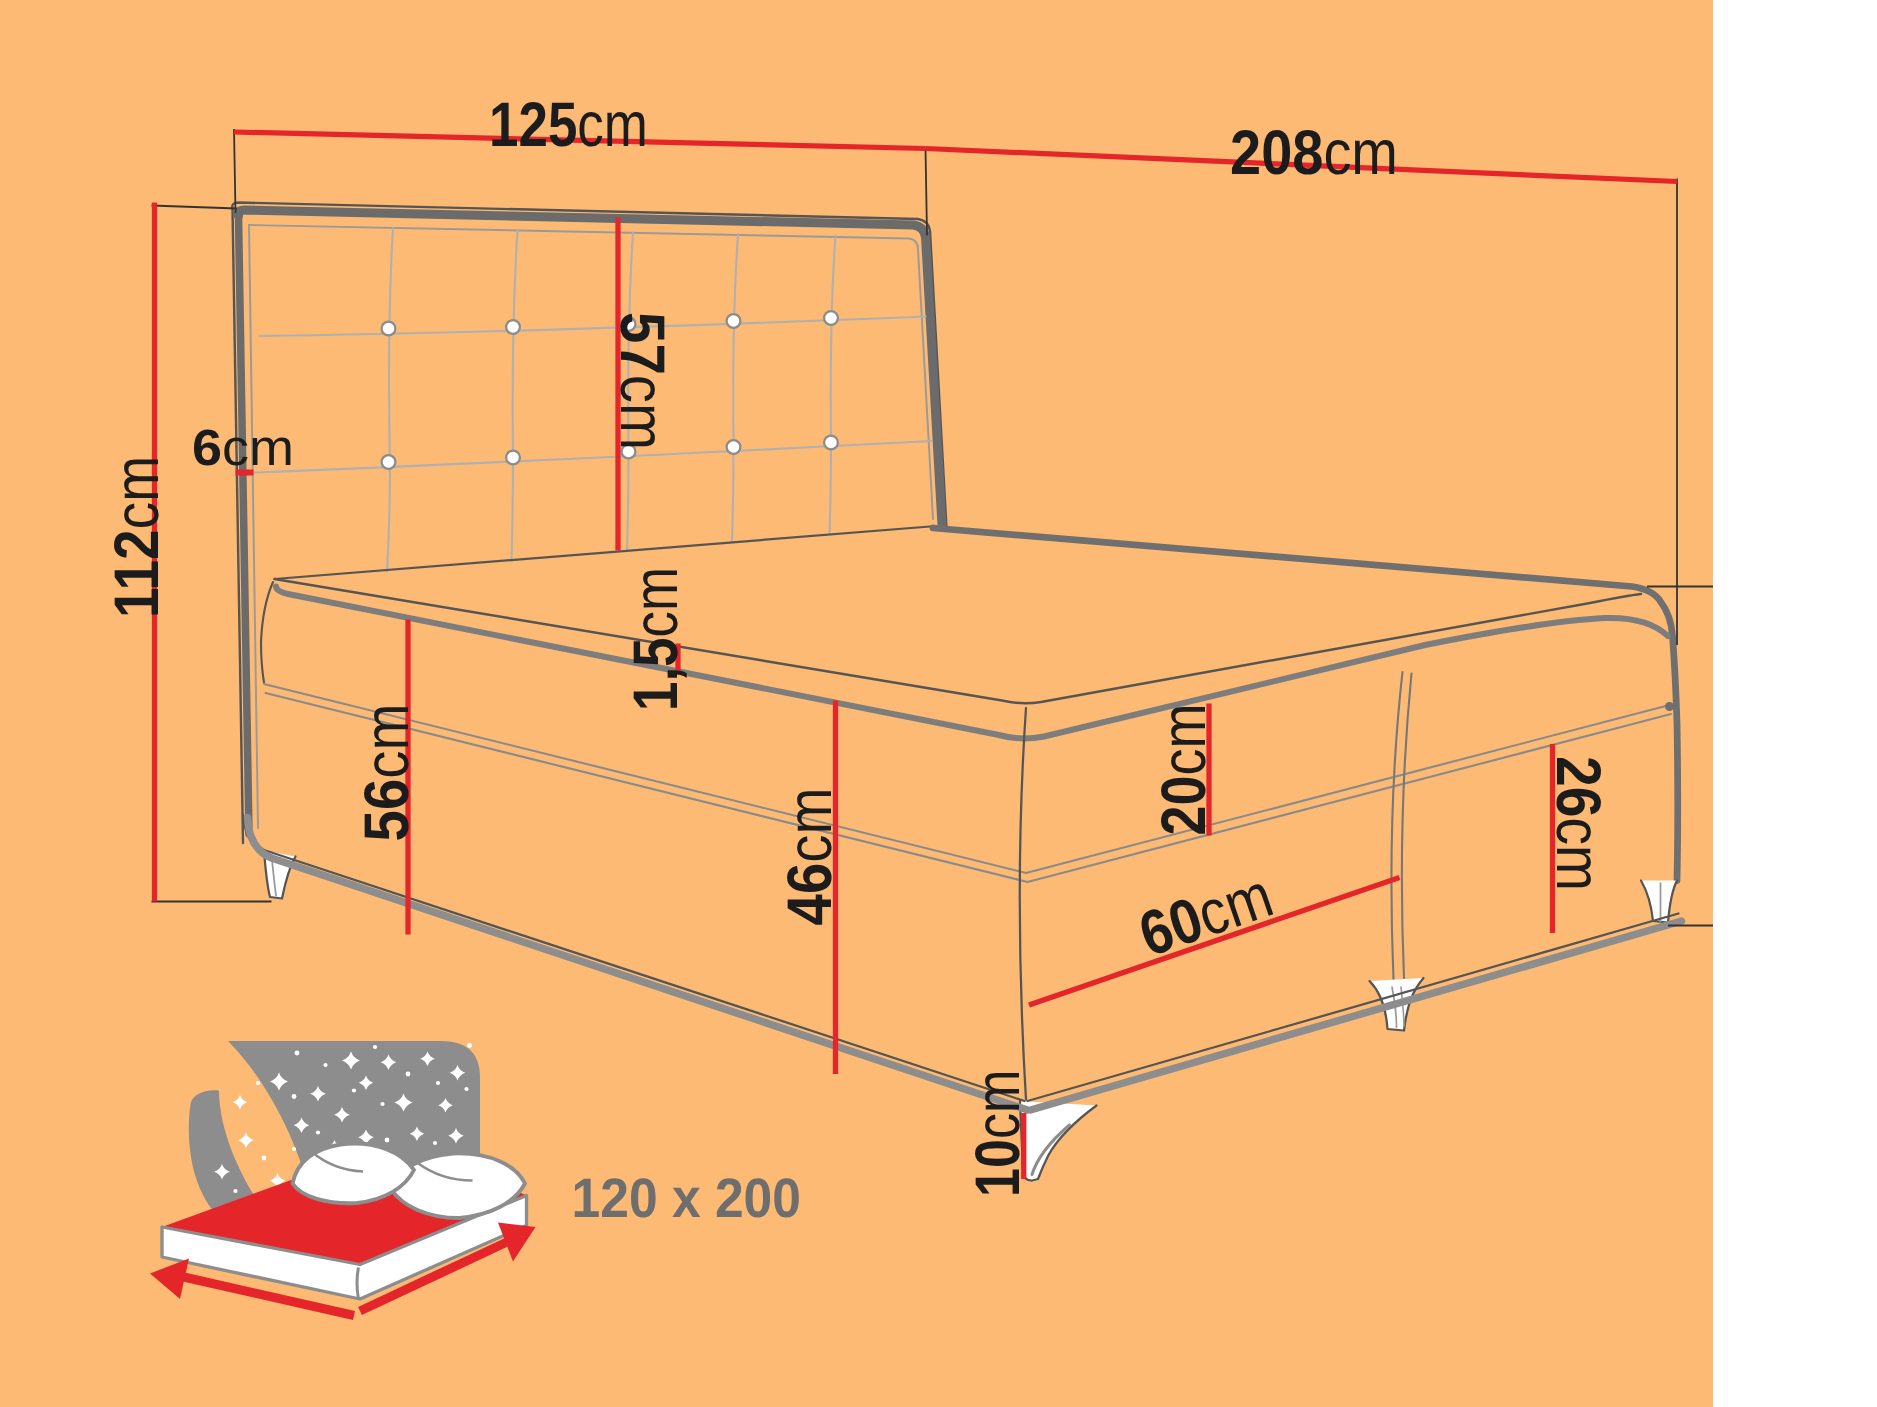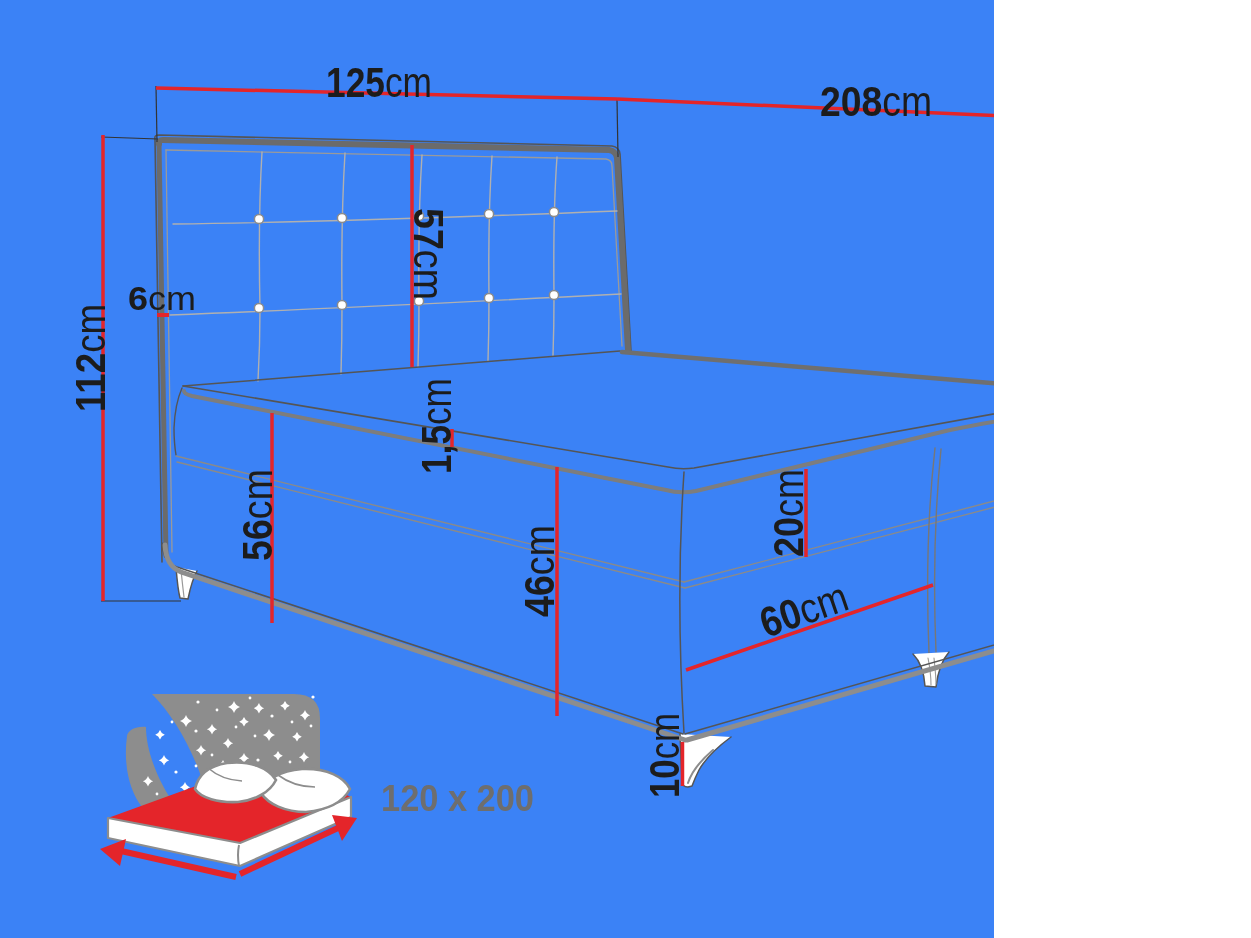--- a/index.html
+++ b/index.html
@@ -1,16 +1,16 @@
 <!DOCTYPE html>
 <html><head>
 <meta charset="utf-8">
 <style>
   html,body{margin:0;padding:0;background:#ffffff;}
-  #stage{position:relative;width:994px;height:938px;background:#3b82f6;overflow:hidden;
+  #stage{position:relative;width:1142px;height:938px;background:#fdba74;overflow:hidden;
          font-family:"Liberation Sans", sans-serif;text-align:right;}
   svg{position:absolute;left:0;top:0;}
   text{font-family:"Liberation Sans", sans-serif;}
   .num{font-weight:bold;fill:#1c1c1c;}
   .unit{font-weight:normal;fill:#1c1c1c;}
 </style>
 </head>
 <body>
 
 <div id="stage">

